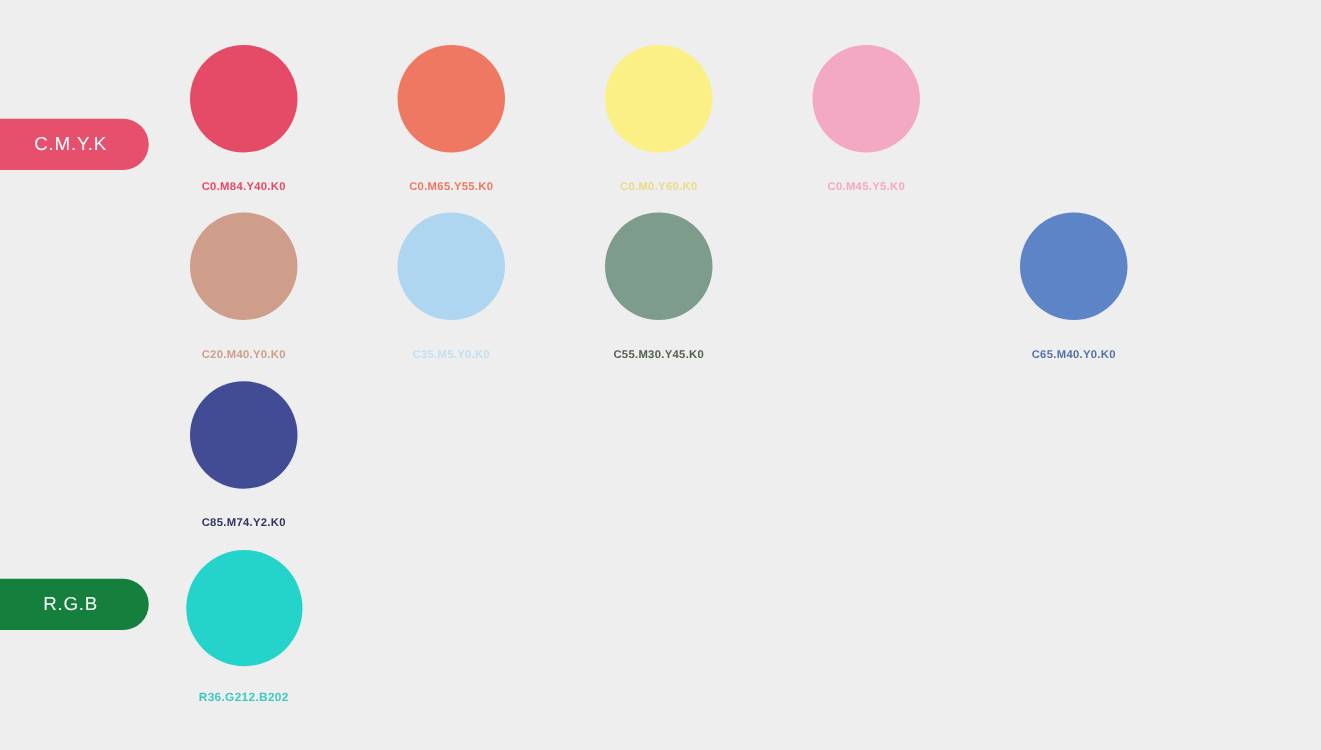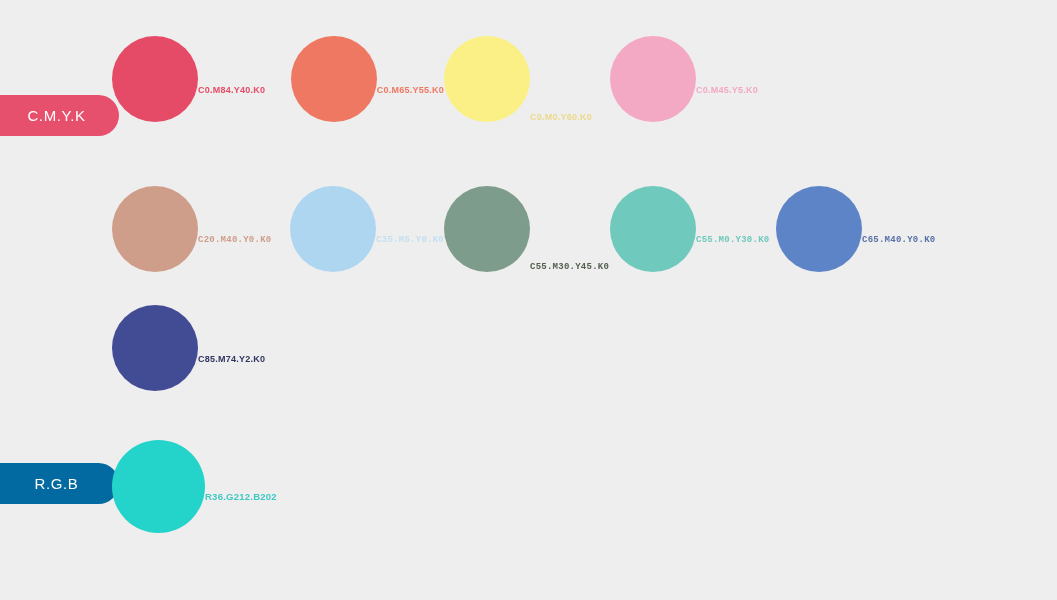--- a/index.html
+++ b/index.html
@@ -49,36 +49,36 @@
   }
 
   
   .row {
     position: absolute;
     left: 0;
     width: 1057px;
     height: 140px;
   }
   .row-1 { top: 36px; }
-  .row-2 { top: 186px; font-family: Liberation Mono, monospace; }
+  .row-2 { top: 170px; }
   .row-3 { top: 305px; text-decoration: underline; }
   .row-4 { top: 440px; }
 
   .swatch {
     position: absolute;
     top: 0;
     width: 166px;
     display: flex;
-    flex-direction: row;
+    flex-direction: column;
     align-items: center;
   }
   
   .col-0 { left: 112px; }
   .col-1 { left: 278px; justify-content: flex-end; }
-  .col-2 { left: 444px; align-items: flex-end; }
+  .col-2 { left: 444px; }
   .col-3 { left: 610px; }
   .col-4 { left: 776px; }
 
   .dot {
     width: 86px;
     height: 86px;
     border-radius: 50%;
     flex: none;
   }
   .row-4 .dot {
@@ -101,21 +101,21 @@
 </style>
 </head>
 <body style="background: rgb(239, 238, 238); width: 1057px; height: 600px;">
 
 <div class="board">
 
   <div class="section-badge badge-cmyk" style="background: rgb(231, 80, 109); color: rgb(255, 255, 255);">
     <span>C.M.Y.K</span>
   </div>
 
-  <div class="section-badge badge-rgb" style="background: #0369a1; color: rgb(255, 255, 255);">
+  <div class="section-badge badge-rgb" style="background: #15803d; color: rgb(255, 255, 255);">
     <span>R.G.B</span>
   </div>
 
   <div class="row row-1">
     <div class="swatch col-0">
       <div class="dot" style="background:#e54b67"></div>
       <div class="dot-label" style="color:#e54b67">C0.M84.Y40.K0</div>
     </div>
     <div class="swatch col-1">
       <div class="dot" style="background:#ee7862"></div>
@@ -137,24 +137,20 @@
       <div class="dot-label" style="color:#ce9e8a">C20.M40.Y0.K0</div>
     </div>
     <div class="swatch col-1">
       <div class="dot" style="background:#aed6f1"></div>
       <div class="dot-label" style="color:#c3dff2">C35.M5.Y0.K0</div>
     </div>
     <div class="swatch col-2">
       <div class="dot" style="background:#7e9c8b"></div>
       <div class="dot-label" style="color:#55604f">C55.M30.Y45.K0</div>
     </div>
-    <div class="swatch col-3">
-      <div class="dot" style="background:#6fc9bc"></div>
-      <div class="dot-label" style="color:#6fc9bc">C55.M0.Y30.K0</div>
-    </div>
     <div class="swatch col-4">
       <div class="dot" style="background:#5e84c8"></div>
       <div class="dot-label" style="color:#5772a8">C65.M40.Y0.K0</div>
     </div>
   </div>
 
   <div class="row row-3">
     <div class="swatch col-0">
       <div class="dot" style="background:#424c94"></div>
       <div class="dot-label" style="color:#2f3560">C85.M74.Y2.K0</div>

